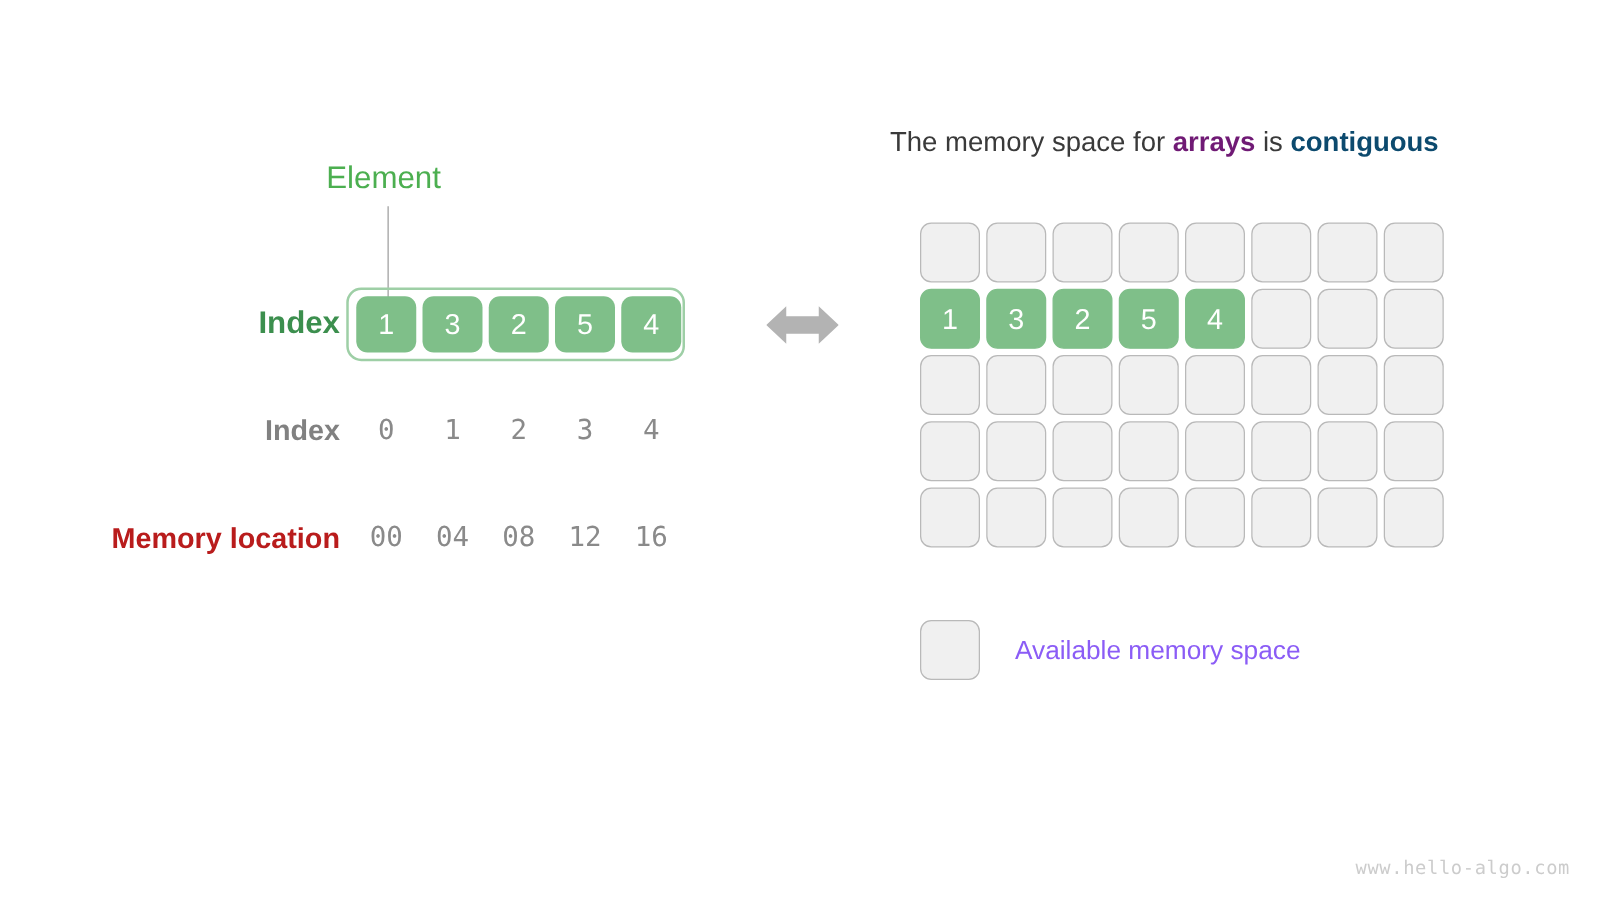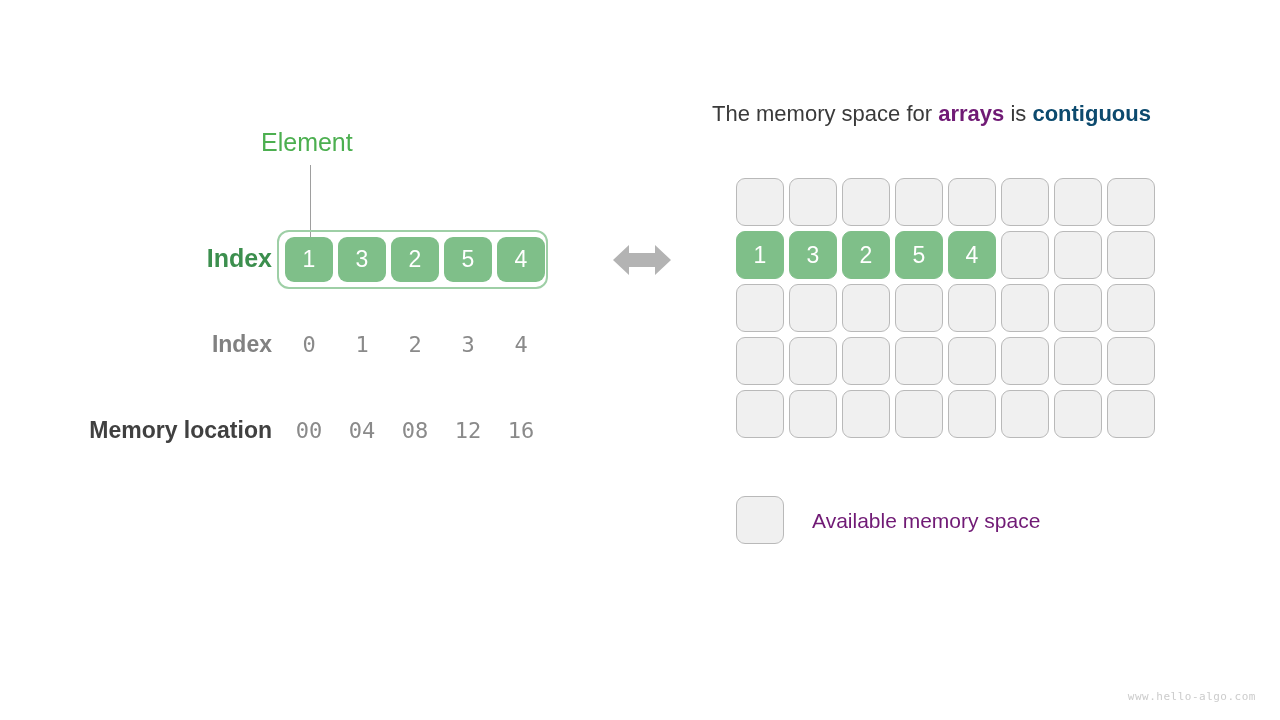--- a/index.html
+++ b/index.html
@@ -36,21 +36,21 @@
   #label-index {
     right: 418px;
     top: 333px;
     font-size: 23px;
     color: #818181;
   }
   #label-memory {
     right: 418px;
     top: 419px;
     font-size: 23px;
-    color: #404040;
+    color: #b91c1c;
     text-align: center;
   }
 
   
   #label-element {
     position: absolute;
     left: 261px;
     top: 130px;
     font-size: 25px;
     font-weight: normal;
@@ -186,32 +186,32 @@
     height: 48px;
     border-radius: 9px;
     box-sizing: border-box;
     flex: 0 0 auto;
   }
   .legend-swatch.free { background: #f0f0f0; border: 1.6px solid #b9b9b9; }
   .legend-swatch.used { background: #7fbf89; border: 1.6px solid #7fbf89; }
   .legend-text {
     margin-left: 28px;
     font-size: 21px;
-    color: #701a75;
+    color: #8b5cf6;
     white-space: nowrap;
     line-height: 1;
   }
 
   
   #watermark {
     position: absolute;
     right: 24px;
     bottom: 18px;
     font-family: "DejaVu Sans Mono", monospace;
-    font-size: 11px;
+    font-size: 15px;
     color: #cccccc;
     letter-spacing: 0.5px;
     line-height: 1;
   }
 </style>
 </head>
 <body>
 
 <div id="left-panel">
 

